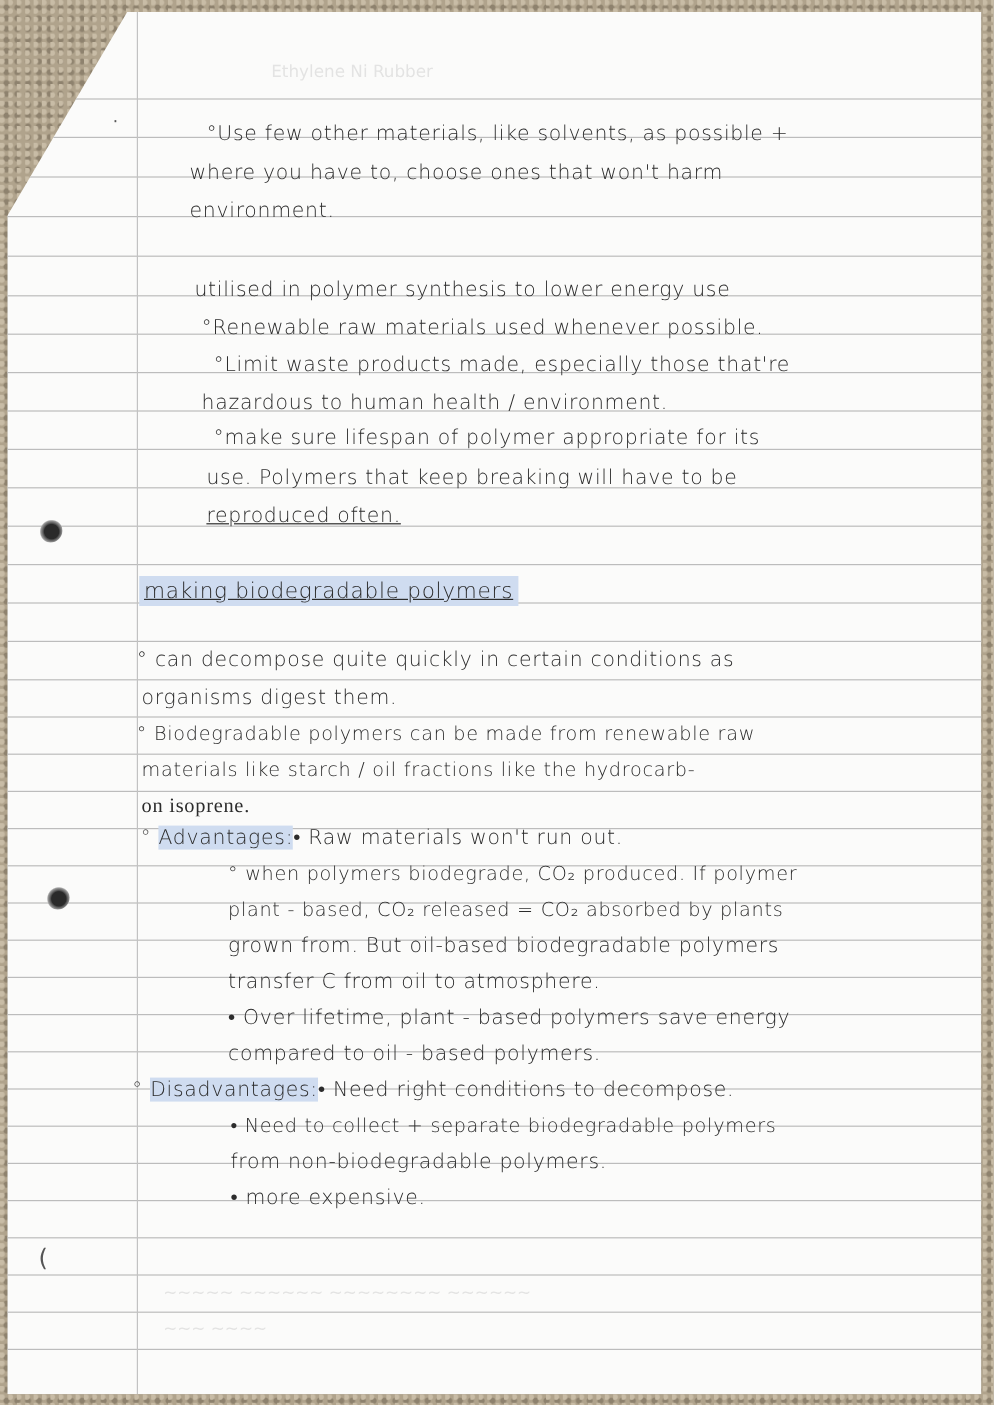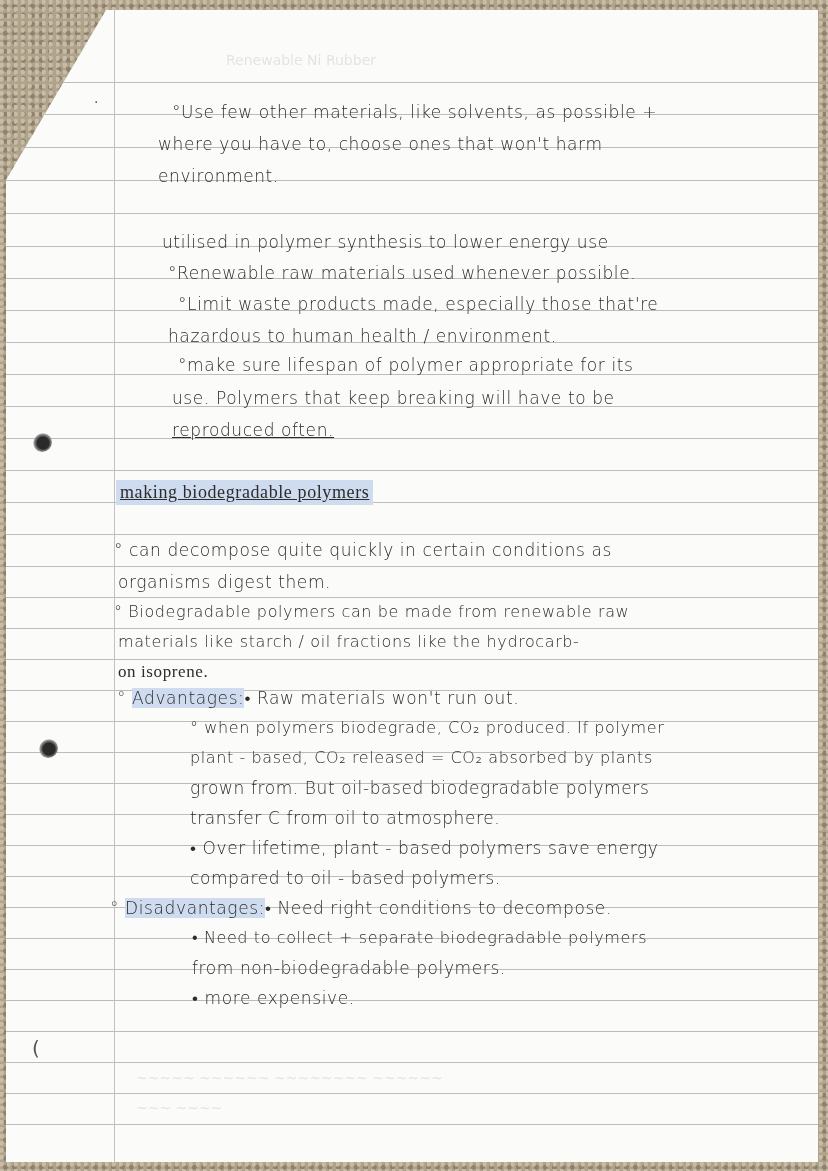--- a/index.html
+++ b/index.html
@@ -81,40 +81,40 @@
   <div class="ruled-line" style="top:928px"></div>
   <div class="ruled-line" style="top:959px"></div>
   <div class="ruled-line" style="top:990px"></div>
   <div class="ruled-line" style="top:1021px"></div>
   <div class="ruled-line" style="top:1052px"></div>
   <div class="ruled-line" style="top:1083px"></div>
   <div class="ruled-line" style="top:1114px"></div>
 
   <div class="margin-line"></div>
 
-  <div class="bleed" style="left:220px; top:42px;">Renewable Ni Rubber</div>
+  <div class="bleed" style="left:220px; top:42px;">Ethylene Ni Rubber</div>
 
   <div class="hole" style="left:26px; top:422px;"></div>
   <div class="hole" style="left:32px; top:728px;"></div>
 
   <span class="mark" style="left:88px; top:84px;">·</span>
   <span class="mark" style="left:26px; top:1026px; font-size:20px;">(</span>
 
   <div class="text-line" style="left:166px; top:92px;">°Use few other materials, like solvents, as possible +</div>
   <div class="text-line" style="left:152px; top:124px;">where you have to, choose ones that won't harm</div>
   <div class="text-line" style="left:152px; top:156px;">environment.</div>
   <div class="text-line" style="left:156px; top:222px;">utilised in polymer synthesis to lower energy use</div>
   <div class="text-line" style="left:162px; top:253px;">°Renewable raw materials used whenever possible.</div>
   <div class="text-line" style="left:172px; top:284px;">°Limit waste products made, especially those that're</div>
   <div class="text-line" style="left:162px; top:316px;">hazardous to human health / environment.</div>
   <div class="text-line" style="left:172px; top:345px;">°make sure lifespan of polymer appropriate for its</div>
   <div class="text-line" style="left:166px; top:378px;">use. Polymers that keep breaking will have to be</div>
   <div class="text-line" style="left:166px; top:410px;text-decoration:underline;">reproduced often.</div>
 
-  <div class="text-line heading hl" style="left:110px; top:470px; padding:2px 4px; font-size:18px;font-family:Liberation Serif, serif;">making biodegradable polymers</div>
+  <div class="text-line heading hl" style="left:110px; top:470px; padding:2px 4px; font-size:18px;">making biodegradable polymers</div>
 
   <div class="text-line" style="left:108px; top:530px;">° can decompose quite quickly in certain conditions as</div>
   <div class="text-line" style="left:112px; top:562px;">organisms digest them.</div>
   <div class="text-line" style="left:108px; top:592px; font-size:16px;">° Biodegradable polymers can be made from renewable raw</div>
   <div class="text-line" style="left:112px; top:622px; font-size:16px;">materials like starch / oil fractions like the hydrocarb-</div>
   <div class="text-line" style="left:112px; top:652px;font-family:Liberation Serif, serif;">on isoprene.</div>
 
   <div class="text-line" style="left:111px; top:678px;">
     <span style="color:#555;">° </span><span class="hl">Advantages:</span><span>• Raw materials won't run out.</span>
   </div>

